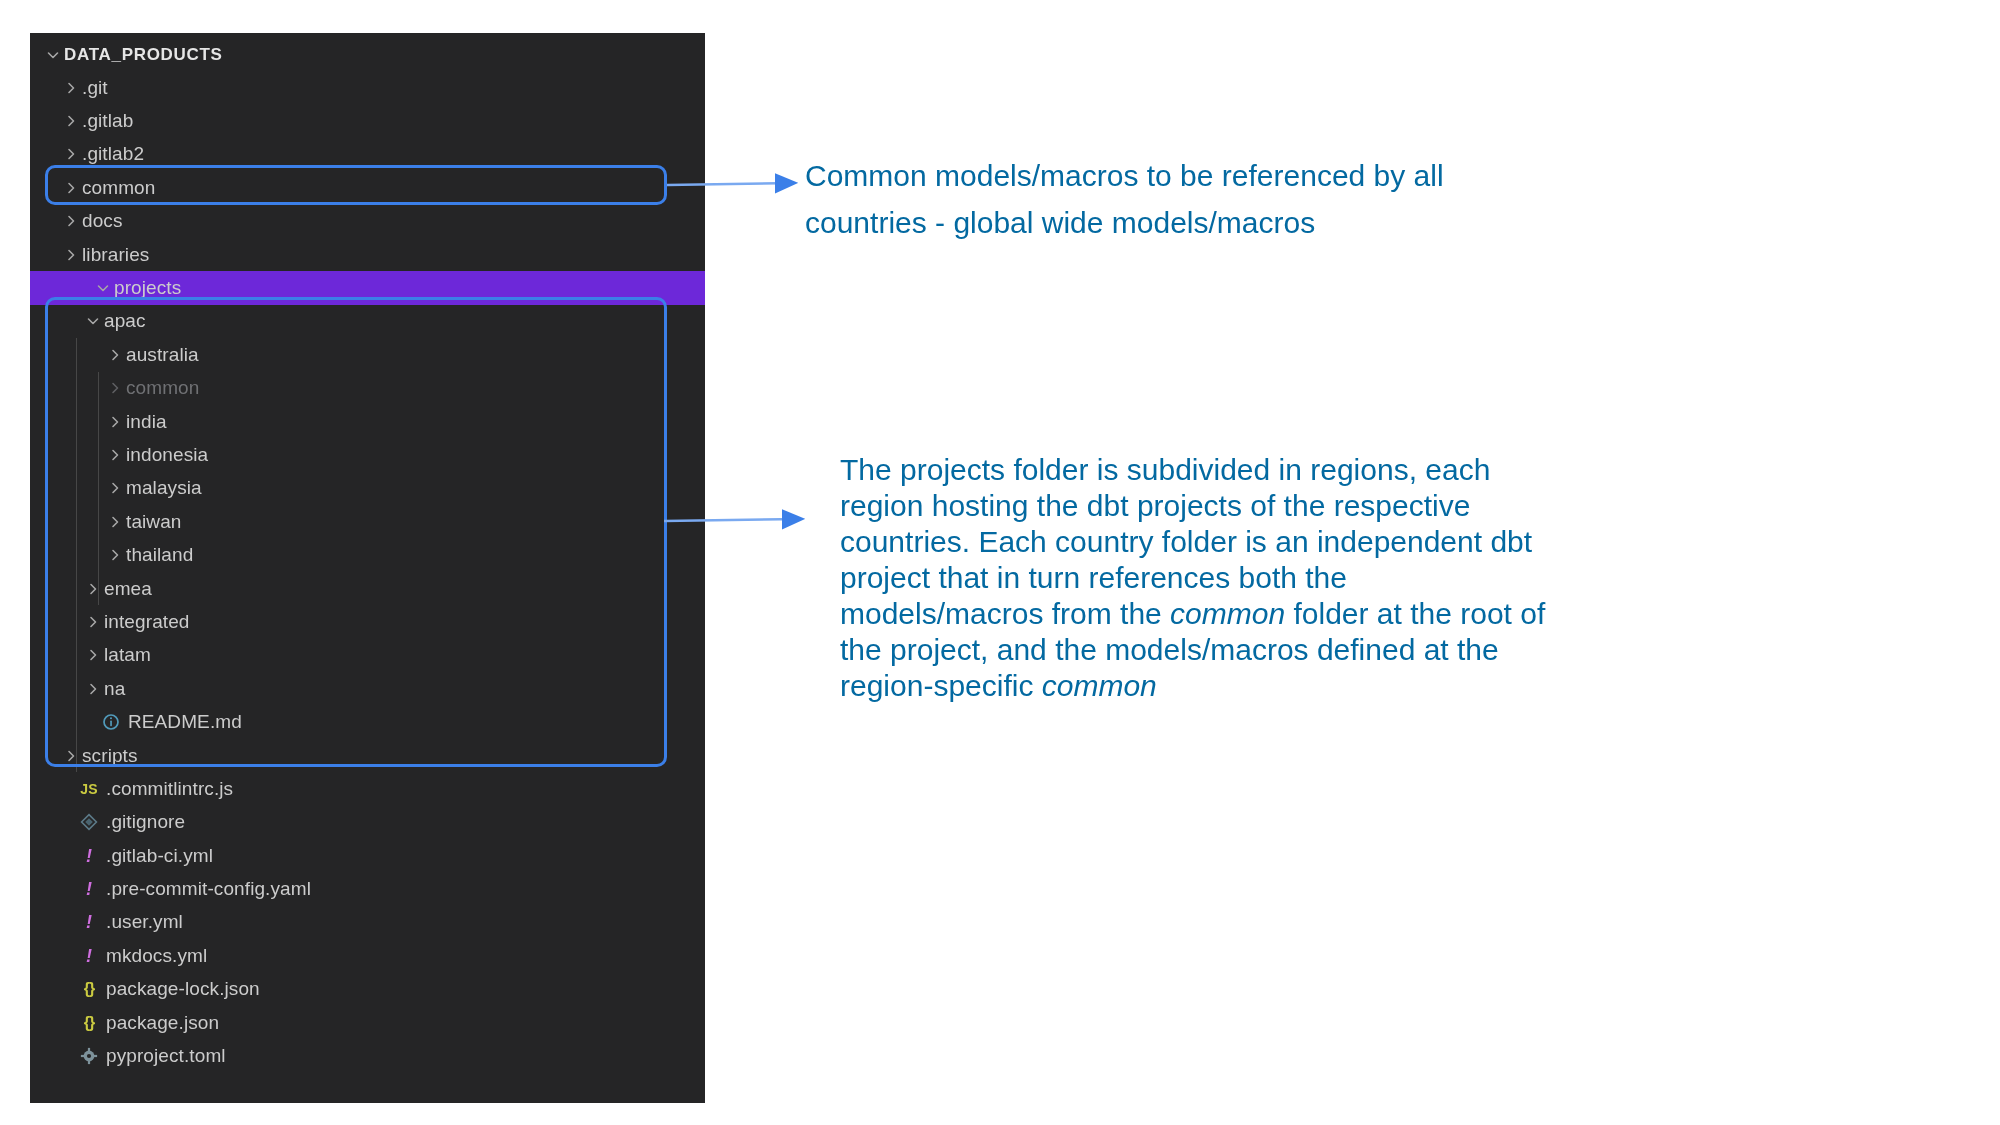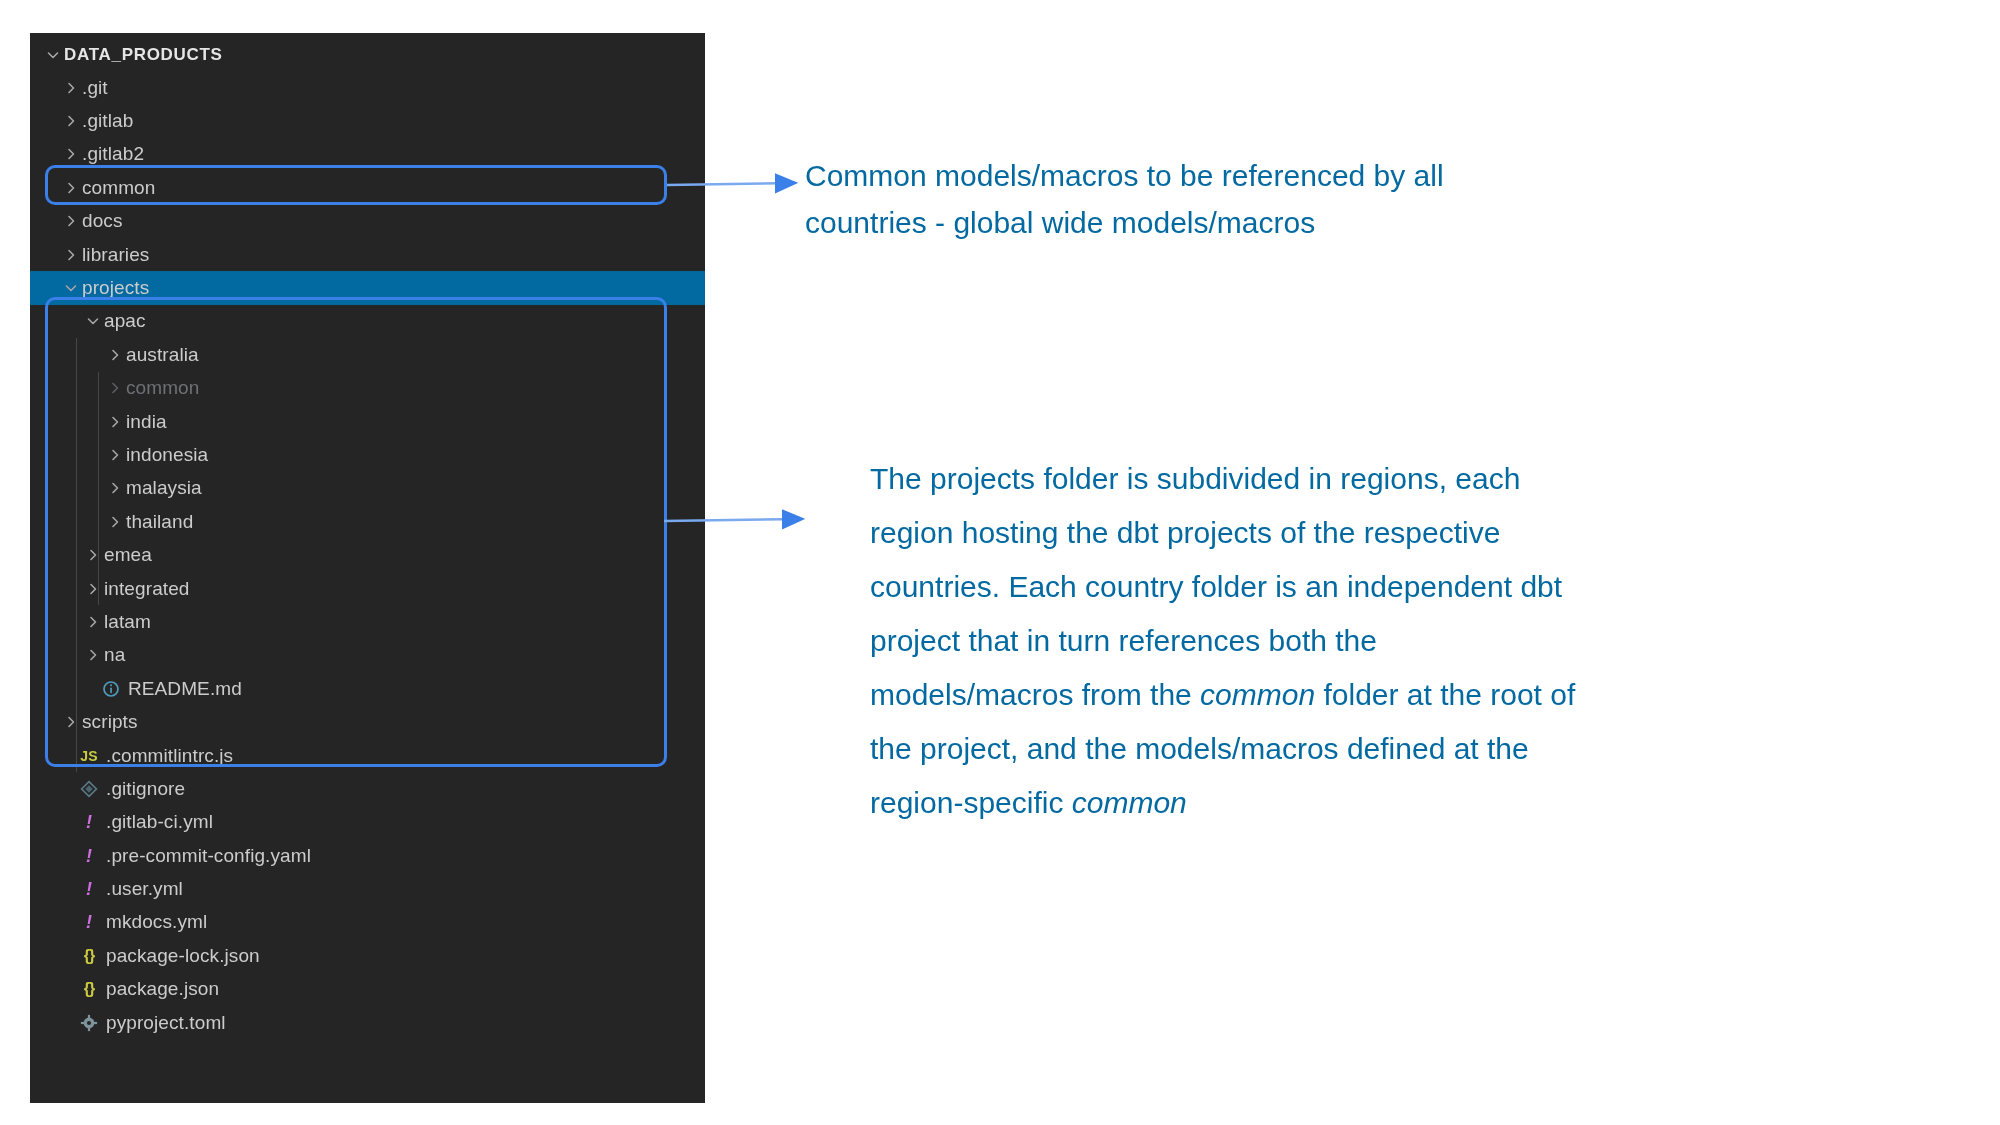--- a/index.html
+++ b/index.html
@@ -36,21 +36,21 @@
     position: relative;
     height: 33.4px;
     display: flex;
     align-items: center;
     color: #cccccc;
     font-size: 19px;
     font-family: "Liberation Sans", sans-serif;
     white-space: nowrap;
     letter-spacing: 0.1px;
   }
-  .row.selected { background: #0369a1; }
+  .row.selected { background: #6d28d9; padding-left: 32px; }
   .row.dim .label { color: #6f7073; }
   .row.dim .chev  { color: #5e5f62; }
 
   .root-row {
     font-weight: bold;
     font-size: 17px;
     letter-spacing: 0.7px;
     color: #e6e6e6;
     height: 32px;
   }
@@ -131,25 +131,25 @@
     font-weight: 400;
   }
   #note-1 {
     left: 805px;
     top: 152px;
     width: 720px;
     font-size: 30px;
     line-height: 47px;
   }
   #note-2 {
-    left: 870px;
+    left: 840px;
     top: 452px;
     width: 710px;
     font-size: 30px;
-    line-height: 54px;
+    line-height: 36px;
   }
   .note em { font-style: italic; }
 </style>
 </head>
 <body>
 
 <div id="explorer">
   <div class="tree" id="tree">
       <div class="row root-row">
         <span class="spacer" style="width:12px"></span>
@@ -269,20 +269,29 @@
         <span class="label">indonesia</span>
       </div>
       <div class="row">
         <span class="spacer" style="width:74px"></span>
         <span class="chev">
           <svg width="14" height="14" viewBox="0 0 14 14">
             <path d="M5,2.5 L9.5,7 L5,11.5" fill="none" stroke="currentColor" stroke-width="1.6" stroke-linecap="round" stroke-linejoin="round"></path>
           </svg>
         </span>
         <span class="label">malaysia</span>
+      </div>
+      <div class="row">
+        <span class="spacer" style="width:74px"></span>
+        <span class="chev">
+          <svg width="14" height="14" viewBox="0 0 14 14">
+            <path d="M5,2.5 L9.5,7 L5,11.5" fill="none" stroke="currentColor" stroke-width="1.6" stroke-linecap="round" stroke-linejoin="round"></path>
+          </svg>
+        </span>
+        <span class="label">taiwan</span>
       </div>
       <div class="row">
         <span class="spacer" style="width:74px"></span>
         <span class="chev">
           <svg width="14" height="14" viewBox="0 0 14 14">
             <path d="M5,2.5 L9.5,7 L5,11.5" fill="none" stroke="currentColor" stroke-width="1.6" stroke-linecap="round" stroke-linejoin="round"></path>
           </svg>
         </span>
         <span class="label">thailand</span>
       </div>

